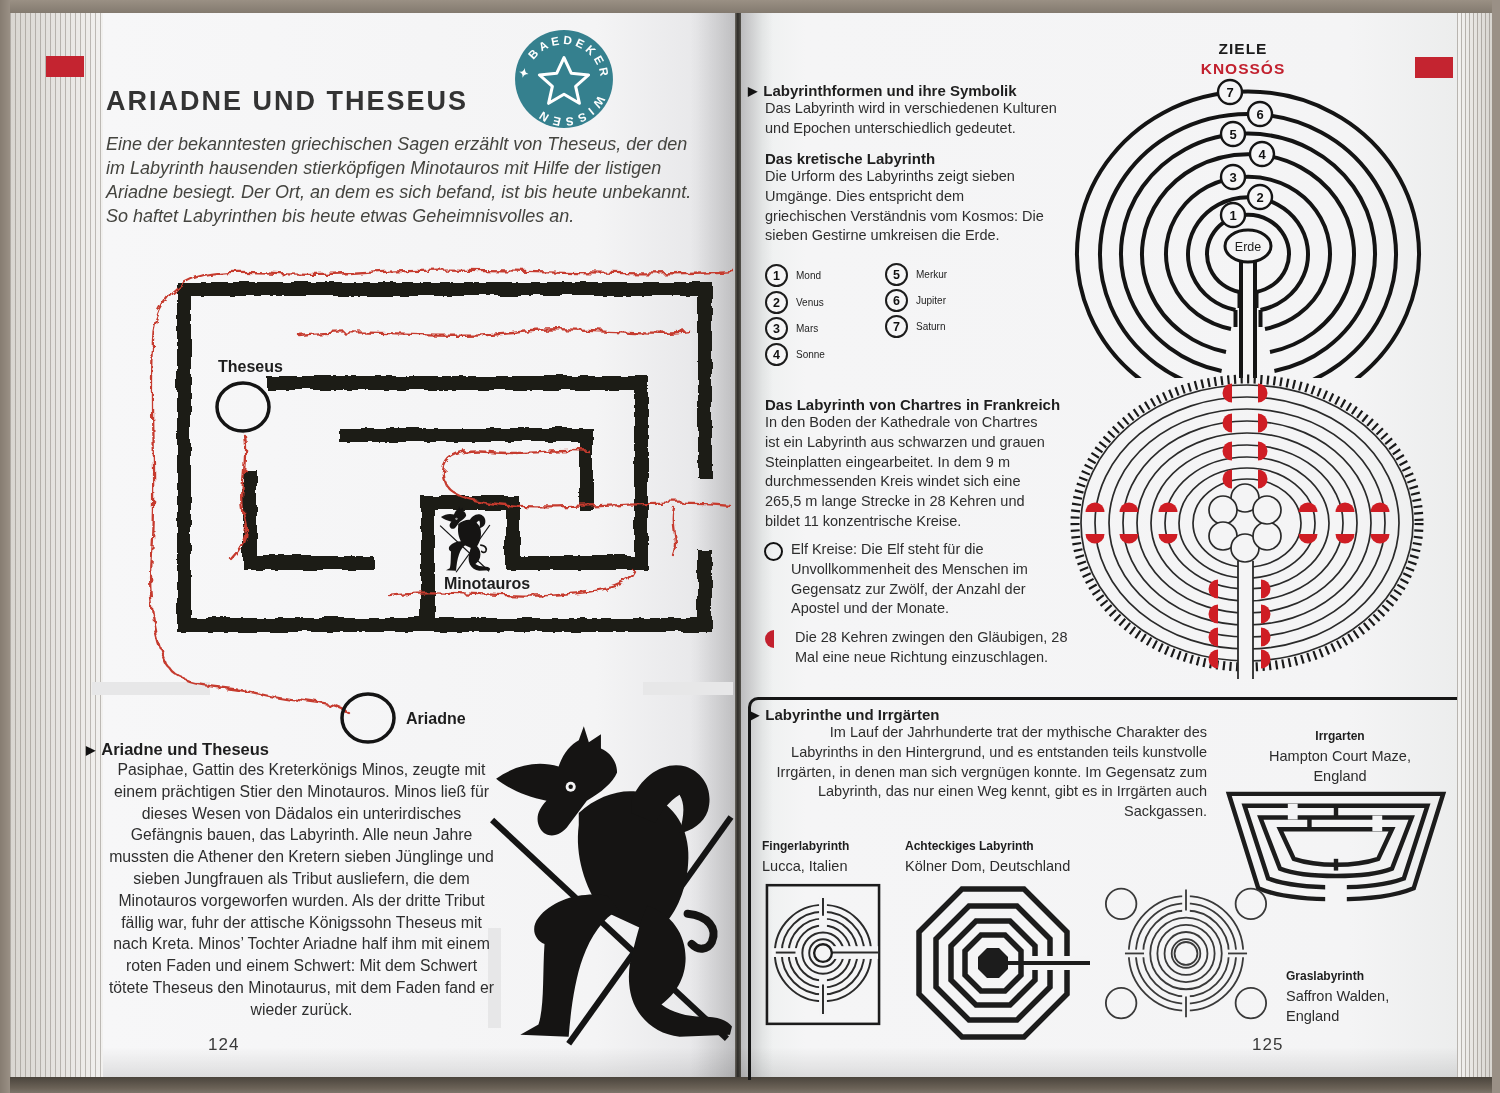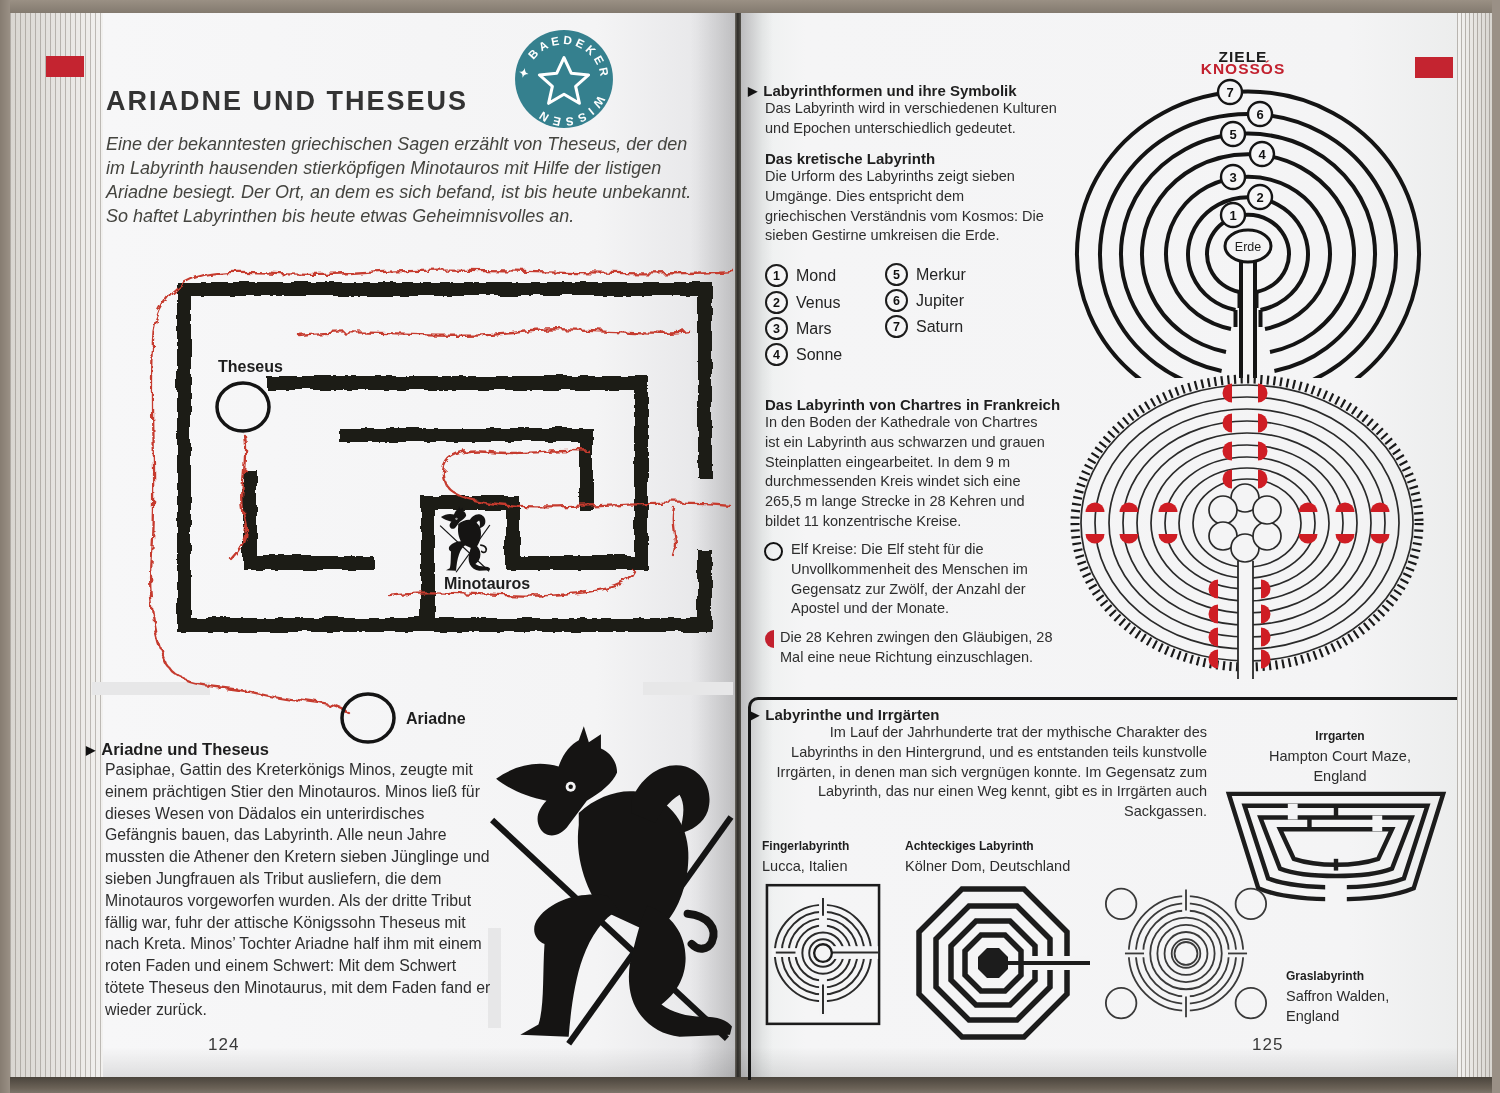--- a/index.html
+++ b/index.html
@@ -21,31 +21,31 @@
     linear-gradient(90deg,#f4f3f1,#d8d5d0);}
   .page{top:13px;height:1064px;}
   .page.left{left:103px;width:632px;background:linear-gradient(90deg,#f7f7f8 0%,#f4f4f5 78%,#e8e8ea 94%,#d9d9db 100%);}
   .page.right{left:741px;width:716px;background:linear-gradient(90deg,#dcdcde 0%,#eef0f0 3%,#f5f5f6 9%,#f4f4f5 85%,#eceded 100%);}
   .gutter{left:735px;top:13px;width:6px;height:1064px;background:linear-gradient(90deg,#6b6760,#2f2d29 45%,#55524c);}
   .tab{width:38px;height:21px;background:#c42430;}
   
   .title{font-size:27px;font-weight:700;letter-spacing:2px;color:#333;}
   .intro{font-size:18px;line-height:24px;font-style:italic;color:#44443f;}
   .h-art{font-size:16.5px;font-weight:700;color:#1e1e1e;}
-  .b-art{font-size:15.8px;line-height:21.8px;color:#2e2e2e;}
+  .b-art{font-size:15.8px;line-height:21.8px;color:#2e2e2e;text-align:center;}
   .h-col{font-size:15px;font-weight:700;color:#1e1e1e;}
   .b-col{font-size:14.5px;line-height:19.8px;color:#2e2e2e;}
   .tri{display:inline-block;font-size:12px;color:#111;margin-right:6px;transform:translateY(-1px);}
   .pagenum{font-size:17px;color:#3a3a3a;letter-spacing:1px;}
   .cap-b{font-size:12px;font-weight:700;color:#1d1d1d;line-height:20px;}
   .cap-r{font-size:14.5px;color:#2c2c2c;line-height:20px;}
   .planet{display:flex;align-items:center;gap:8px;}
   .pnum{display:inline-flex;align-items:center;justify-content:center;width:19px;height:19px;
     border:2px solid #1c1c1c;border-radius:50%;font-size:12.5px;font-weight:700;color:#111;background:#f6f6f7;}
-  .pname{font-size:16px;color:#242424;}
+  .pname{font-size:10px;color:#242424;}
   .kicker{font-size:15.5px;font-weight:700;letter-spacing:1px;color:#1c1c1c;text-align:center;width:120px;}
   .knossos{color:#c2202e;}
   .ring-bullet{display:inline-block;width:15px;height:15px;border:2.5px solid #111;border-radius:50%;background:transparent;}
   .half-bullet{display:inline-block;width:9px;height:18px;background:#c2202e;border-radius:9px 0 0 9px;}
   .box-frame{left:748px;top:697px;width:706px;height:380px;border-top:3px solid #161616;border-left:3px solid #161616;
     border-top-left-radius:10px;}
   .ghost{background:#e7e7e8;}
   .shadow-gutter-l{left:690px;top:13px;width:45px;height:1064px;background:linear-gradient(90deg,rgba(0,0,0,0),rgba(0,0,0,0.12));}
   .shadow-gutter-r{left:741px;top:13px;width:32px;height:1064px;background:linear-gradient(90deg,rgba(0,0,0,0.14),rgba(0,0,0,0));}
   .shadow-bottom{left:103px;top:1047px;width:1354px;height:30px;background:linear-gradient(rgba(0,0,0,0),rgba(0,0,0,0.10));}
@@ -201,26 +201,26 @@
   <div class="abs" style="left:765px;top:396px;width:300px;">
     <div class="h-col">Das Labyrinth von Chartres in Frankreich</div>
     <div class="b-col" style="width:287px;">In den Boden der Kathedrale von Chartres ist ein Labyrinth aus schwarzen und grauen Steinplatten eingearbeitet. In dem 9 m durchmessenden Kreis windet sich eine 265,5 m lange Strecke in 28 Kehren und bildet 11 konzentrische Kreise.</div>
   </div>
 
   <div class="abs" style="left:764px;top:540px;width:300px;display:flex;gap:8px;">
     <span class="ring-bullet" style="flex:none;margin-top:2px;"></span>
     <span class="b-col" style="width:268px;">Elf Kreise: Die Elf steht für die Unvollkommenheit des Menschen im Gegensatz zur Zwölf, der Anzahl der Apostel und der Monate.</span>
   </div>
 
-  <div class="abs" style="left:765px;top:628px;width:320px;display:flex;gap:6px;">
+  <div class="abs" style="left:765px;top:628px;width:320px;display:flex;gap:21px;">
     <span class="half-bullet" style="flex:none;margin-top:2px;"></span>
     <span class="b-col" style="width:295px;">Die 28 Kehren zwingen den Gläubigen, 28 Mal eine neue Richtung einzuschlagen.</span>
   </div>
 
-  <div class="abs kicker" style="left:1183px;top:48px;text-align:center;">ZIELE</div>
+  <div class="abs kicker" style="left:1183px;top:40px;text-align:center;">ZIELE</div>
   <div class="abs kicker knossos" style="left:1183px;top:60px;">KNOSSÓS</div>
 
   <svg class="abs" style="left:1068px;top:78px;" width="356" height="300" viewBox="0 0 356 300">
     <g stroke="#141414" stroke-width="4" fill="none">
       <path d="M188.5 214 A41 39 0 1 0 171.5 214"></path>
       <path d="M192.5 232 A60 57 0 1 0 167.5 232"></path>
       <path d="M197 251 A82 77 0 1 0 163 251"></path>
       <path d="M202 274 A106 100 0 1 0 158 274"></path>
       <path d="M206.4 293 A127 120 0 1 0 153.6 293"></path>
       <path d="M210.8 313 A148 140 0 1 0 149.2 313"></path>

